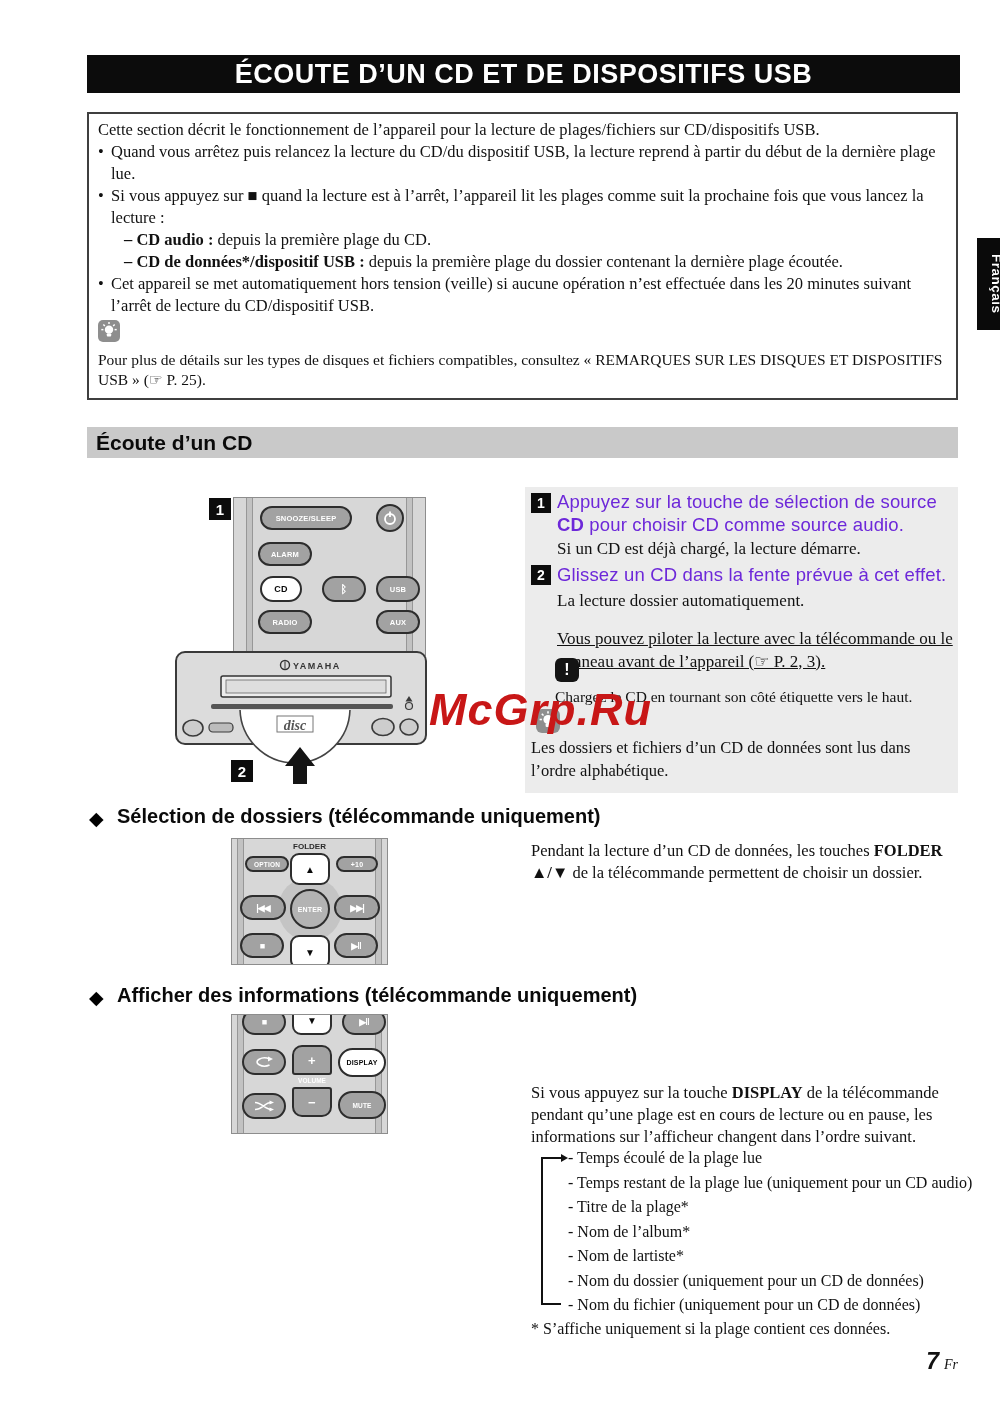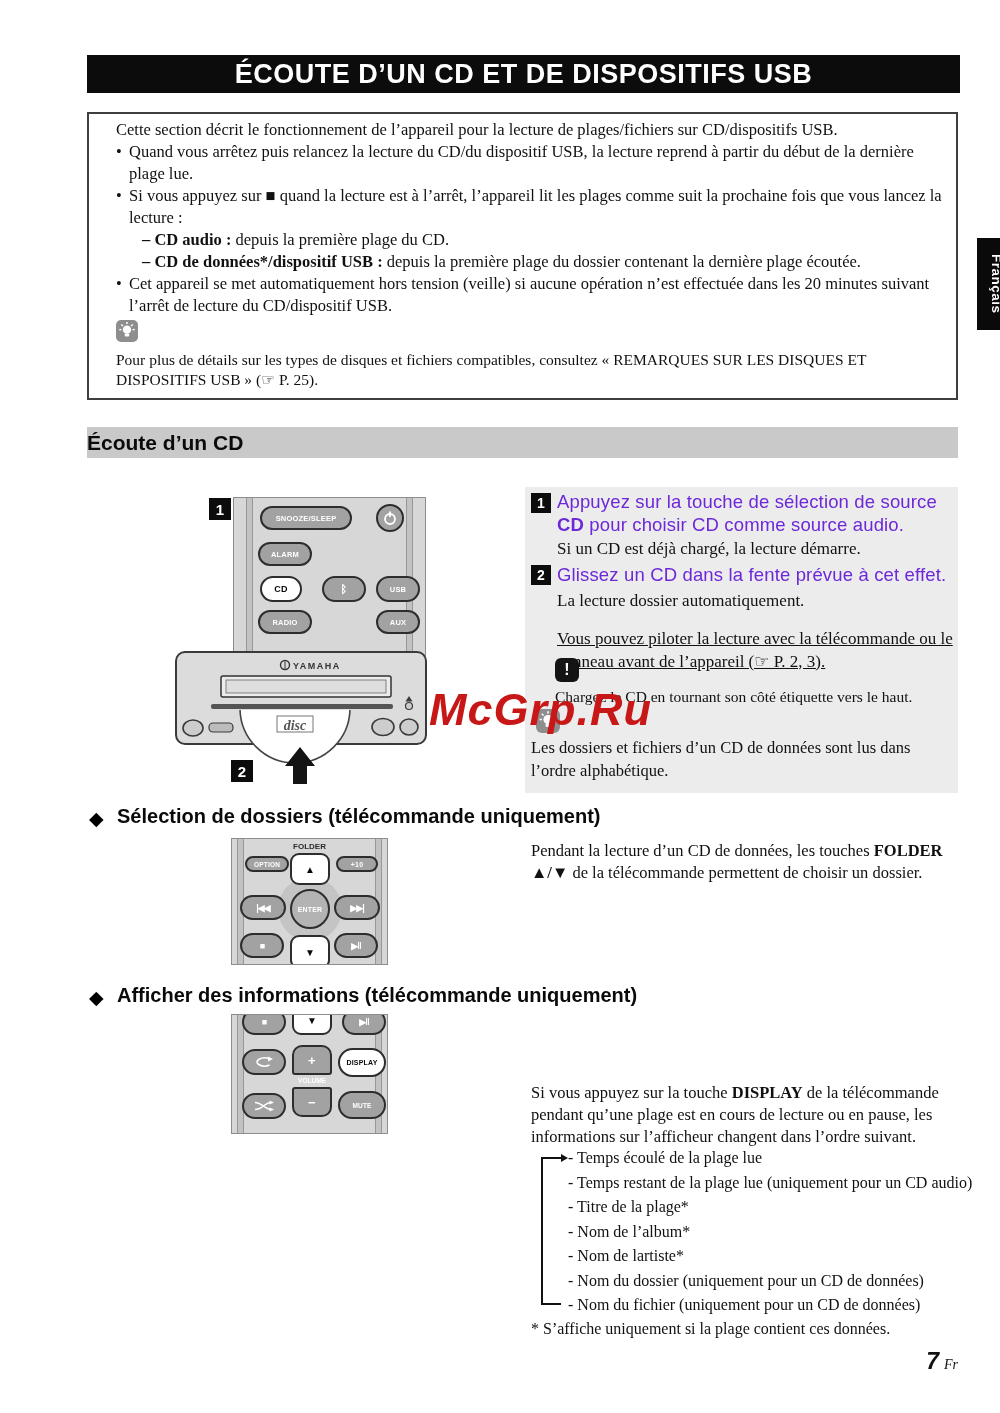--- a/index.html
+++ b/index.html
@@ -7,34 +7,34 @@
         font-family:"Liberation Serif",serif;color:#111;margin-left:25px;}
   .abs{position:absolute;}
 
   
   .title-bar{left:62px;top:55px;width:873px;height:38px;background:#0c0c0c;color:#fff;
     display:flex;align-items:center;justify-content:center;font-weight:bold;font-size:27px;
     letter-spacing:.5px;font-family:"Liberation Sans",sans-serif;}
 
   
   .intro-box{left:62px;top:112px;width:871px;height:288px;border:2px solid #3f3f3f;box-sizing:border-box;
-    padding:5px 9px 0 27px;font-size:16.5px;line-height:22px;}
+    padding:5px 9px 0 9px;font-size:16.5px;line-height:22px;}
   .ib-line{position:relative;}
   .ib-bullet{position:relative;padding-left:13px;}
   .ib-bullet .blt{position:absolute;left:0;top:0;}
   .ib-sub{padding-left:26px;}
   .ib-foot{font-size:15.5px;line-height:20px;margin-top:1px;}
   .ib-tip{font-size:15.5px;line-height:20px;}
 
   .bulb-icon{width:22px;height:22px;border-radius:5px;background:#8e8e8e;display:inline-block;margin:3px 0 2px 0;}
   .bulb-icon svg{display:block;}
 
   
   .section-bar{left:62px;top:427px;width:871px;height:31px;background:#c9c9c9;box-sizing:border-box;
-    display:flex;align-items:center;font-weight:bold;font-size:21px;
+    padding-left:9px;display:flex;align-items:center;font-weight:bold;font-size:21px;
     font-family:"Liberation Sans",sans-serif;color:#0a0a0a;}
 
   
   .badge{background:#0c0c0c;color:#fff;display:flex;align-items:center;justify-content:center;
     font-family:"Liberation Sans",sans-serif;font-weight:bold;}
   .badge.big{width:22px;height:22px;font-size:15px;}
   .badge.small{width:20px;height:20px;font-size:14px;}
 
   
   .step-panel{left:500px;top:487px;width:433px;height:306px;background:#ececec;}

